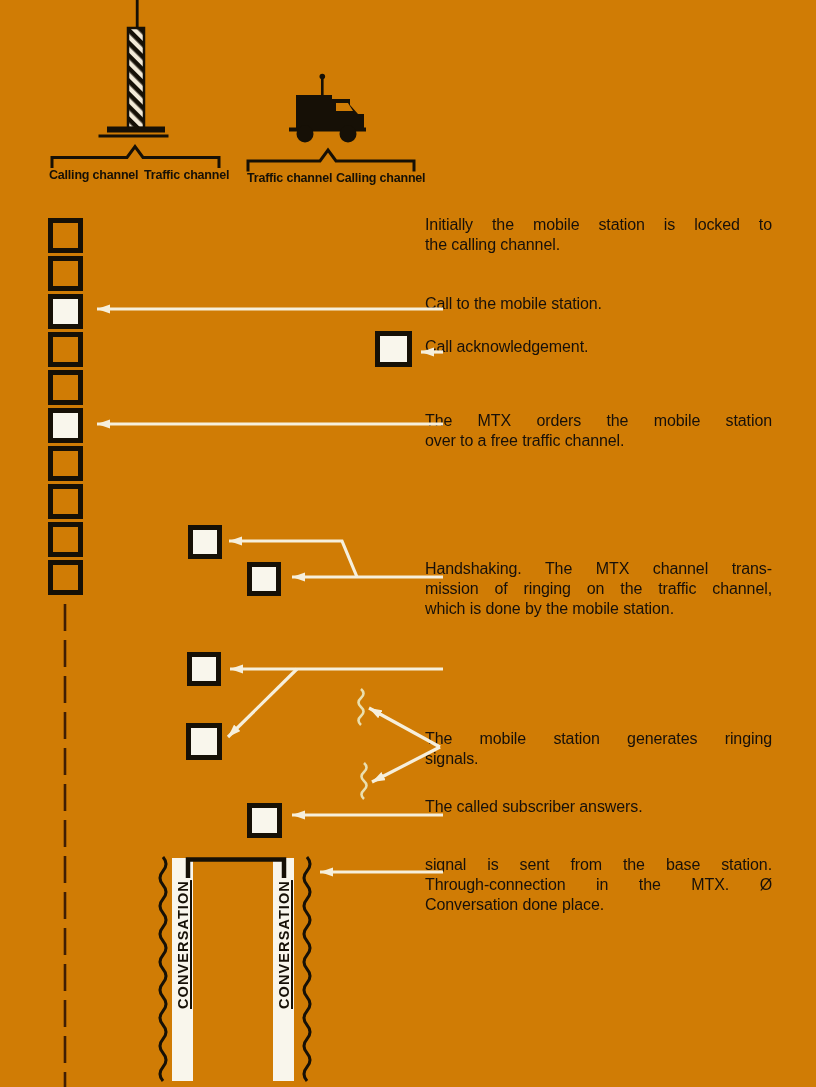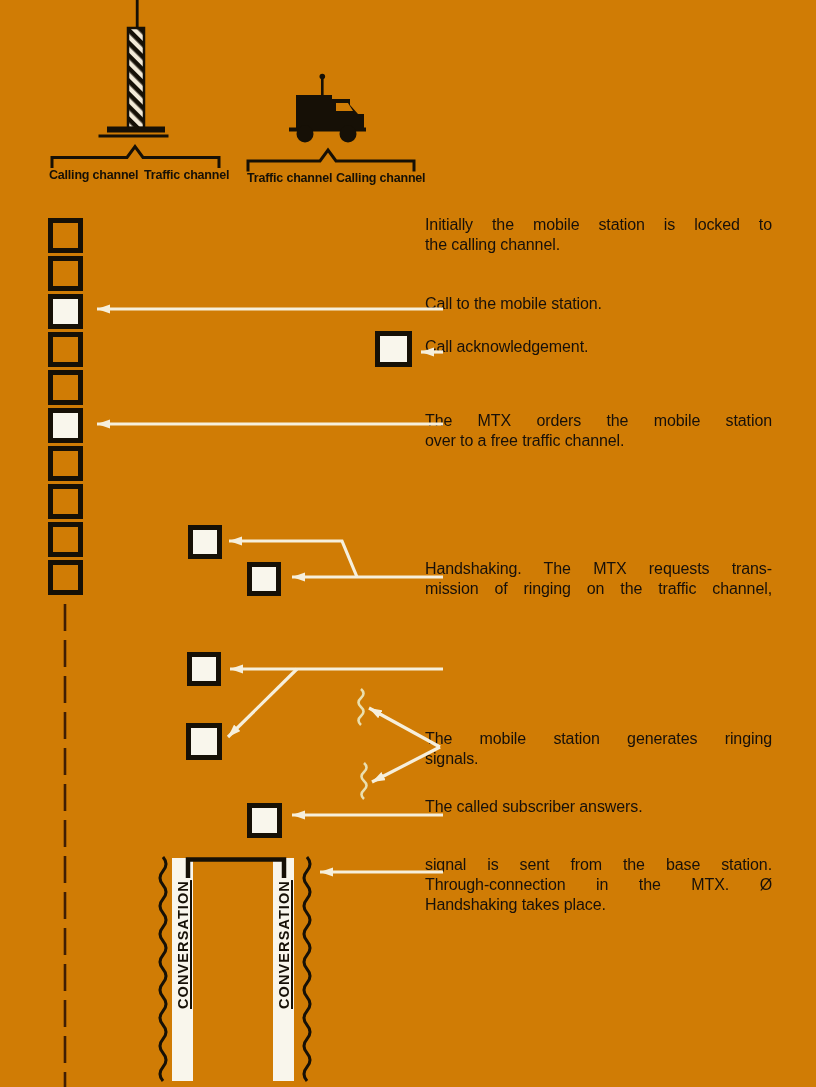--- a/index.html
+++ b/index.html
@@ -85,34 +85,35 @@
       <div>Call to the mobile station.</div>
     </div>
   <div class="ann" style="top:411px">
       <div class="just">The MTX orders the mobile station</div>
       <div>over to a free traffic channel.</div>
     </div>
   <div class="ann" style="top:337px">
       <div>Call acknowledgement.</div>
     </div>
   <div class="ann" style="top:559px">
-      <div class="just">Handshaking. The MTX requests trans-</div>
+      <div class="just">Handshaking. The MTX channel trans-</div>
       <div class="just">mission of ringing on the traffic channel,</div>
+      <div>which is done by the mobile station.</div>
     </div>
   <div class="ann" style="top:729px">
       <div class="just">The mobile station generates ringing</div>
       <div>signals.</div>
     </div>
   <div class="ann" style="top:797px">
       <div>The called subscriber answers.</div>
     </div>
   <div class="ann" style="top:855px">
       <div class="just">signal is sent from the base station.</div>
       <div class="just">Through-connection in the MTX. Ø</div>
-      <div>Handshaking takes place.</div>
+      <div>Conversation done place.</div>
     </div>
 
   <div class="convbar" style="left:172px"></div>
   <div class="convbar" style="left:273px"></div>
   <div class="vlabel" style="left:175px;top:1009px">CONVERSATION</div>
   <div class="vlabel" style="left:276px;top:1009px">CONVERSATION</div>
 
   <svg class="art" width="816" height="1087" viewBox="0 0 816 1087">
     <defs>
       <pattern id="mastStripes" patternUnits="userSpaceOnUse" width="9" height="9" patternTransform="rotate(45)">

